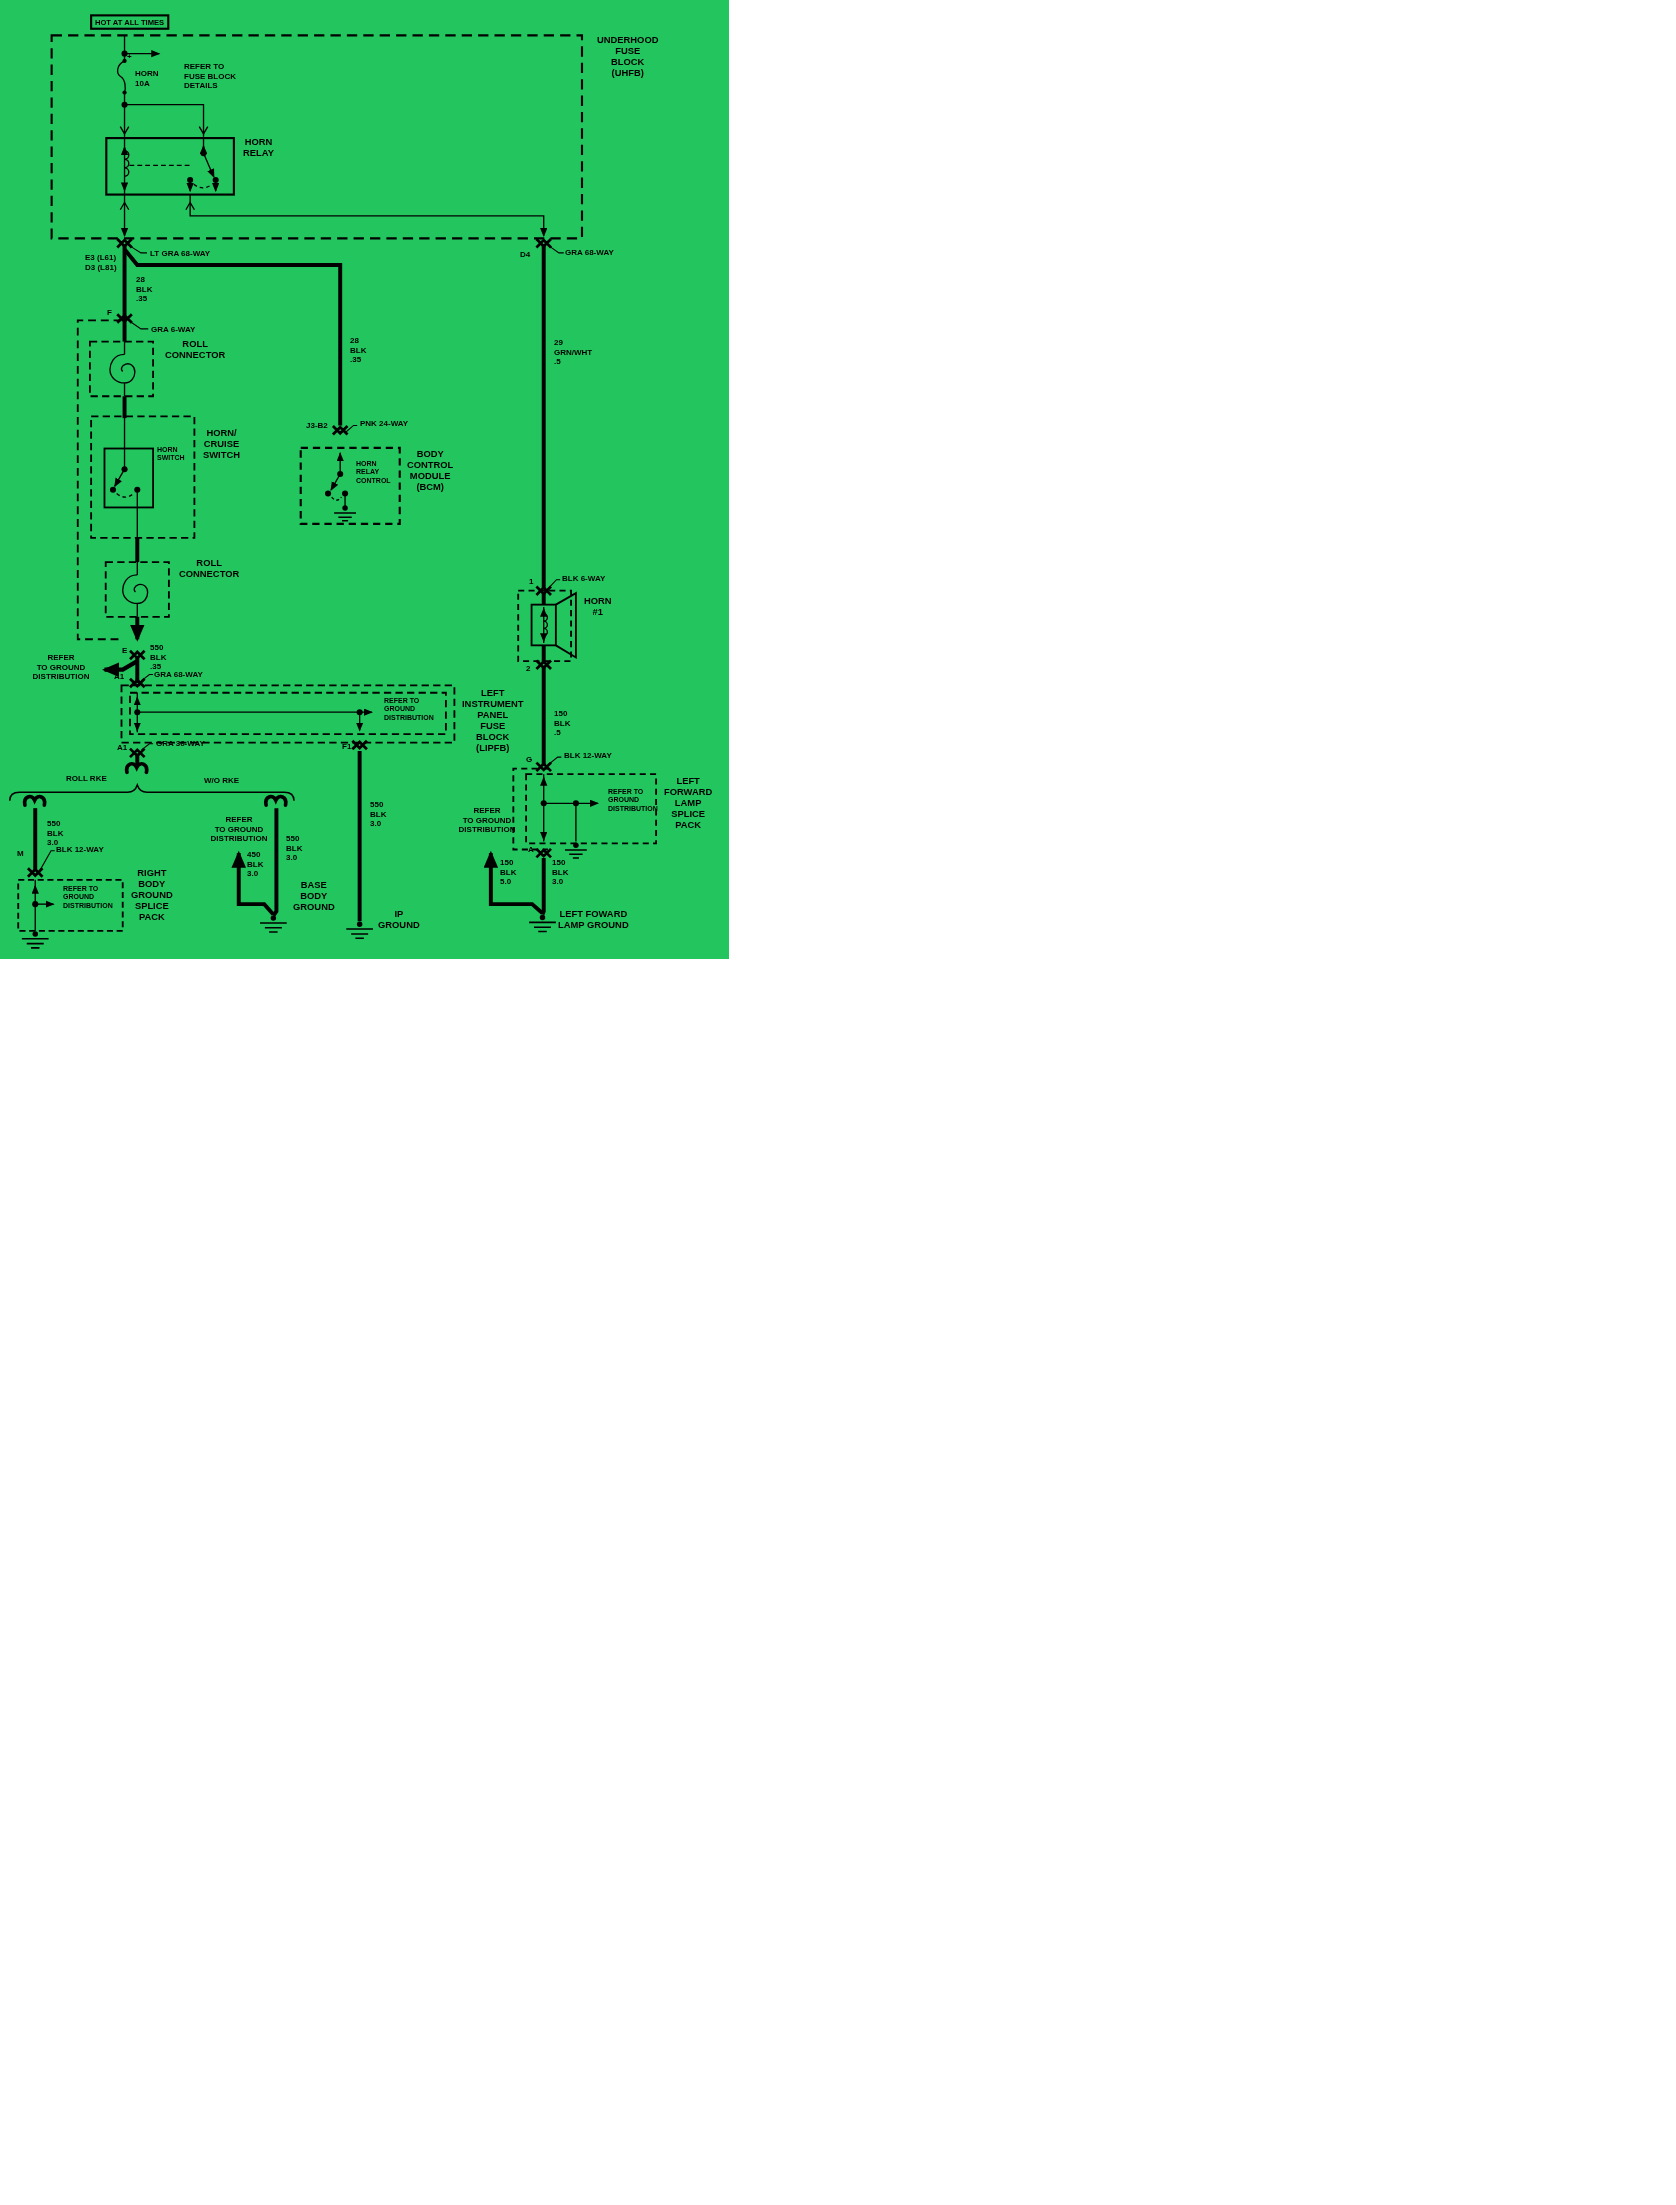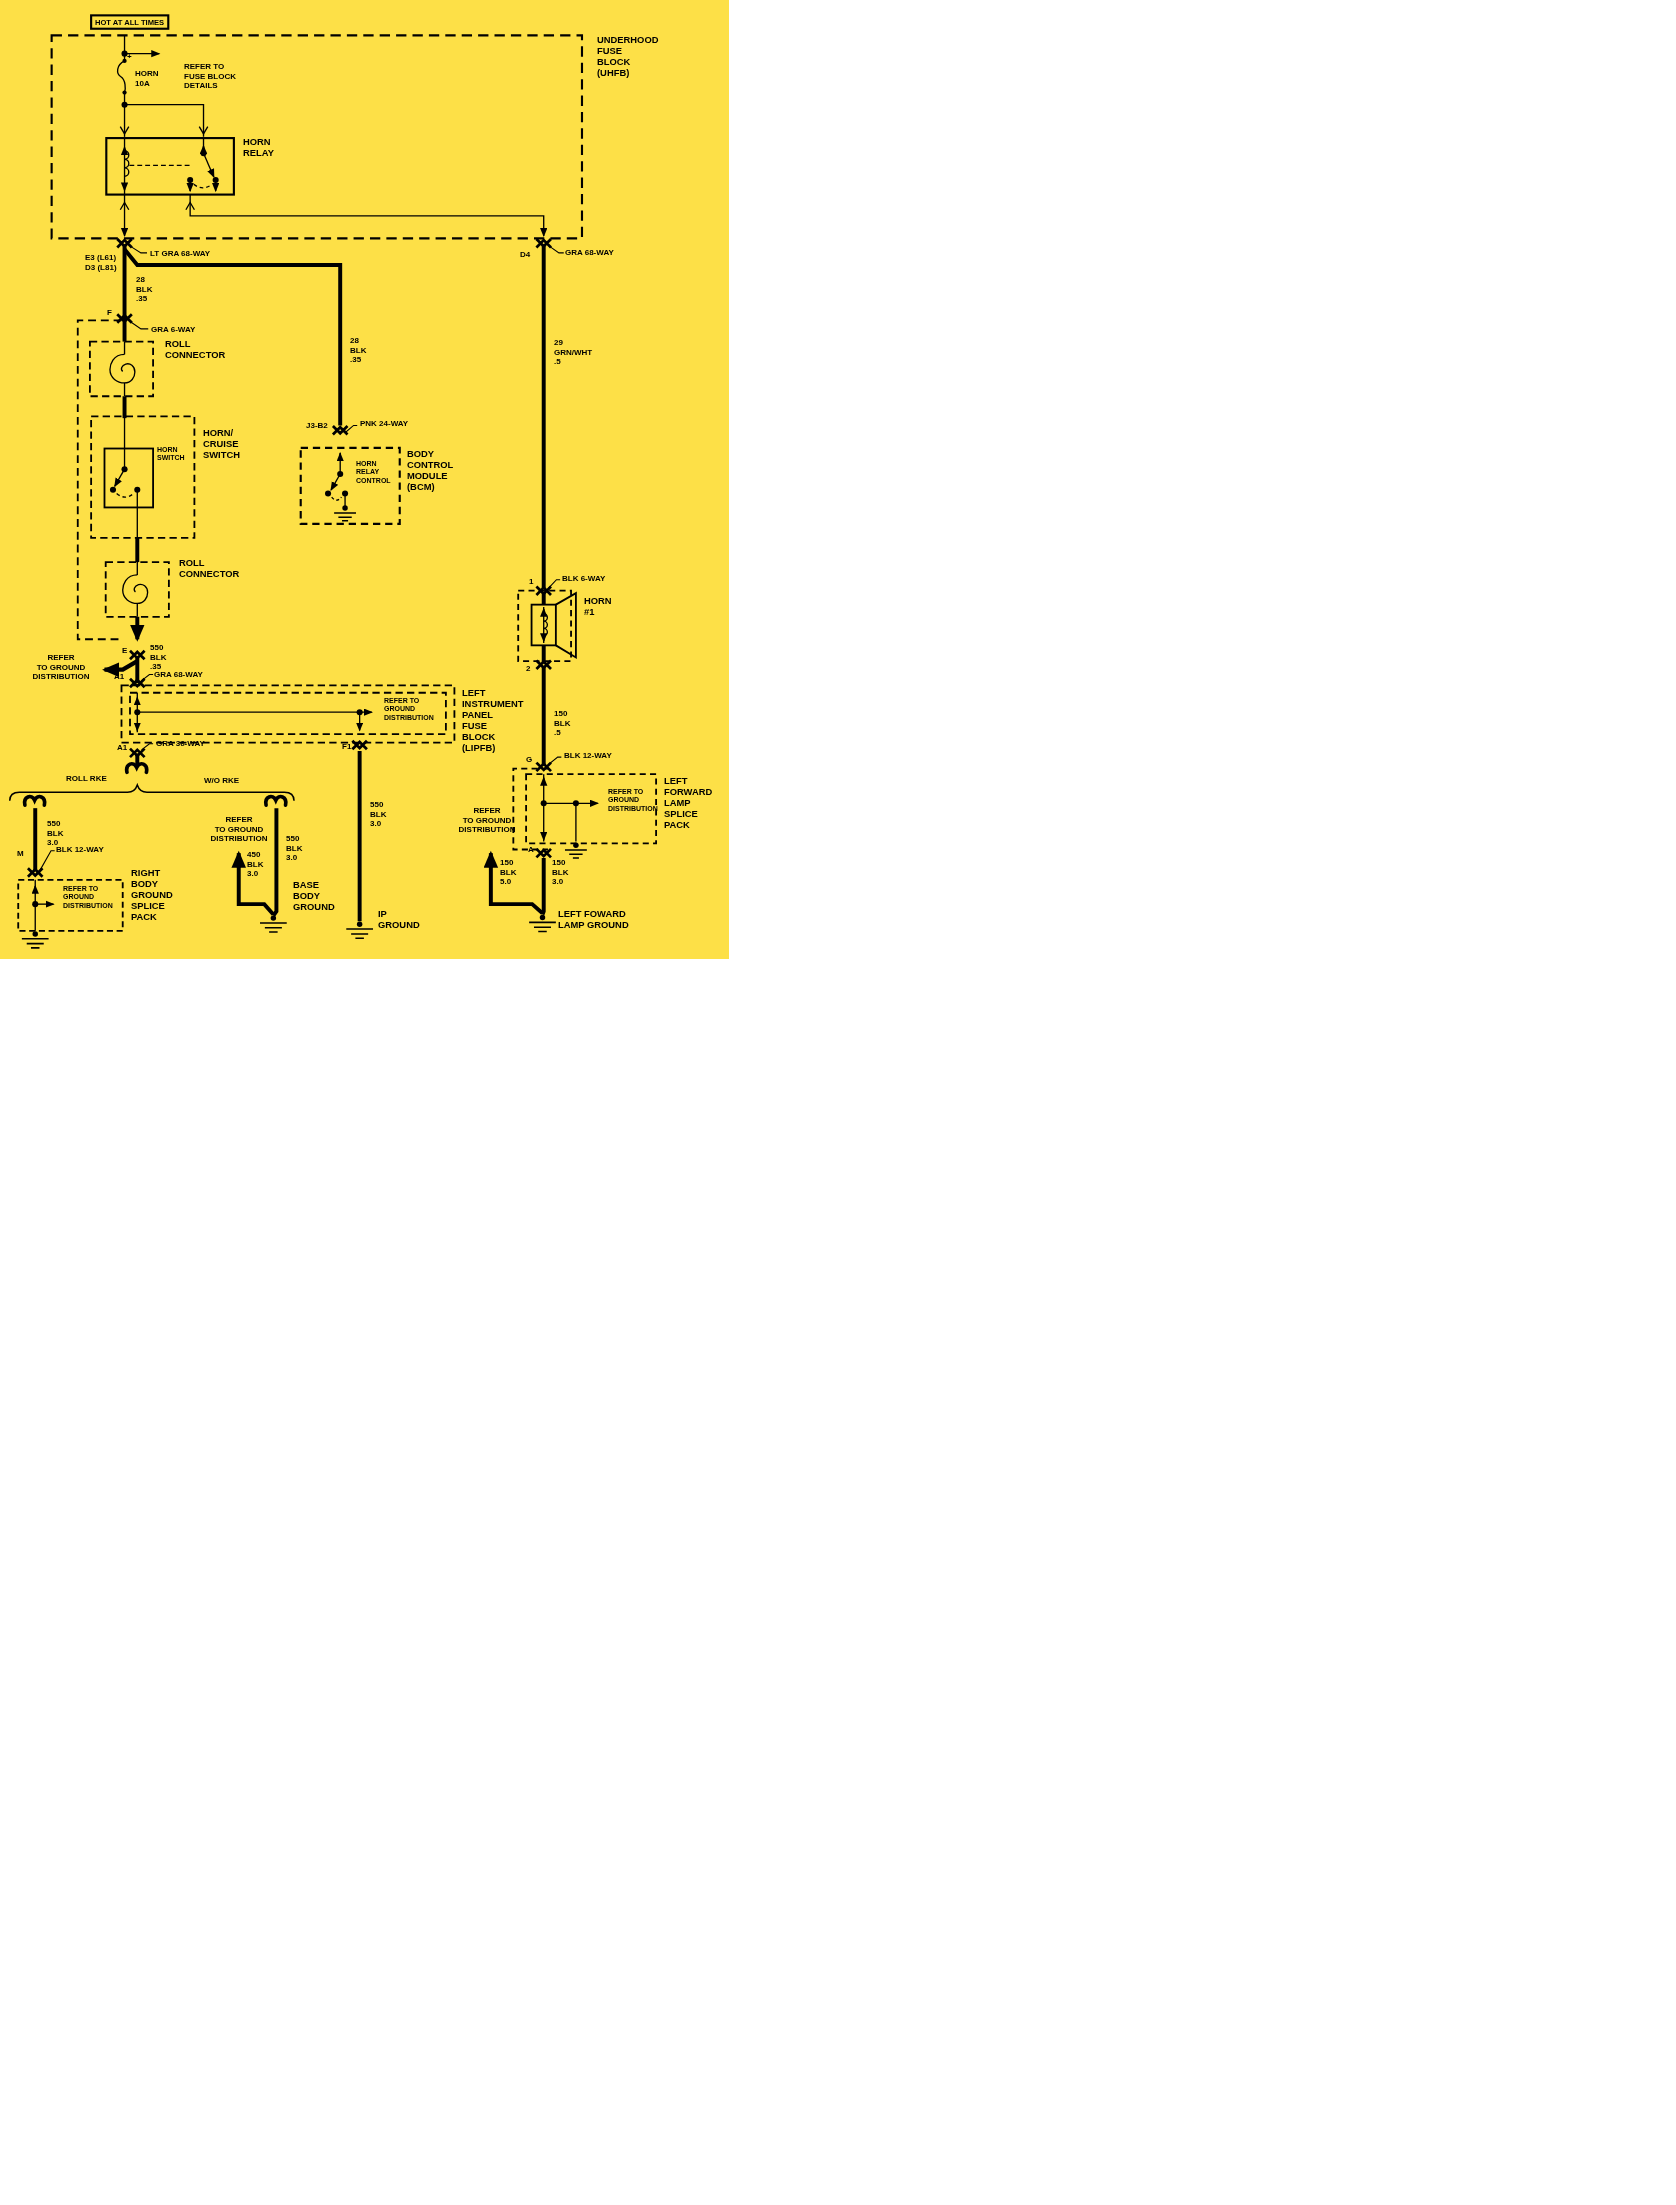--- a/index.html
+++ b/index.html
@@ -1,20 +1,20 @@
 <!DOCTYPE html>
 <html style="font-size:9.7px"><head>
 <meta charset="utf-8">
 <style>
   html,body{margin:0;padding:0;background:#ffffff;}
-  .canvas{position:relative;width:729px;height:959px;background:#fde047;
+  .canvas{position:relative;width:729px;height:959px;background:#22c55e;
           font-family:"Liberation Sans",sans-serif;color:#000;overflow:hidden;}
   svg{position:absolute;left:0;top:0;}
   .lbl{position:absolute;white-space:pre-line;font-weight:bold;color:#000;}
-  .lg{font-size:9.4px;line-height:1.16;}
+  .lg{font-size:9.4px;line-height:1.16;text-align:center;}
   .md{font-size:8px;line-height:1.2;}
   .sm{font-size:7px;line-height:1.18;}
   .ctr{text-align:center;}
 </style>
 </head>
 <body>
 
 <div class="canvas">
 
 <svg viewBox="0 0 1200 1578" width="729" height="959">

